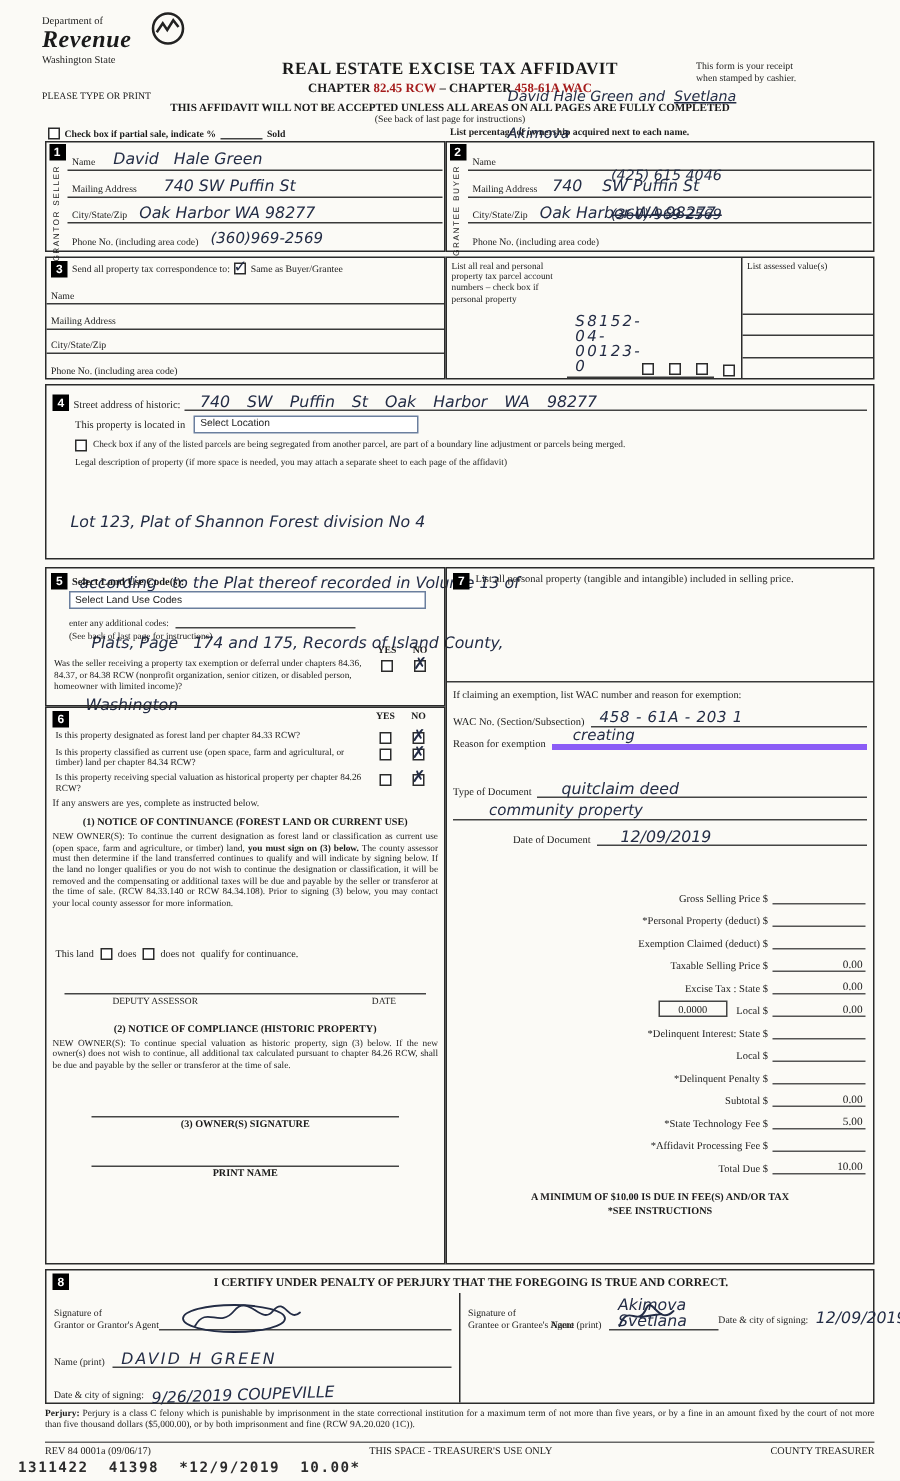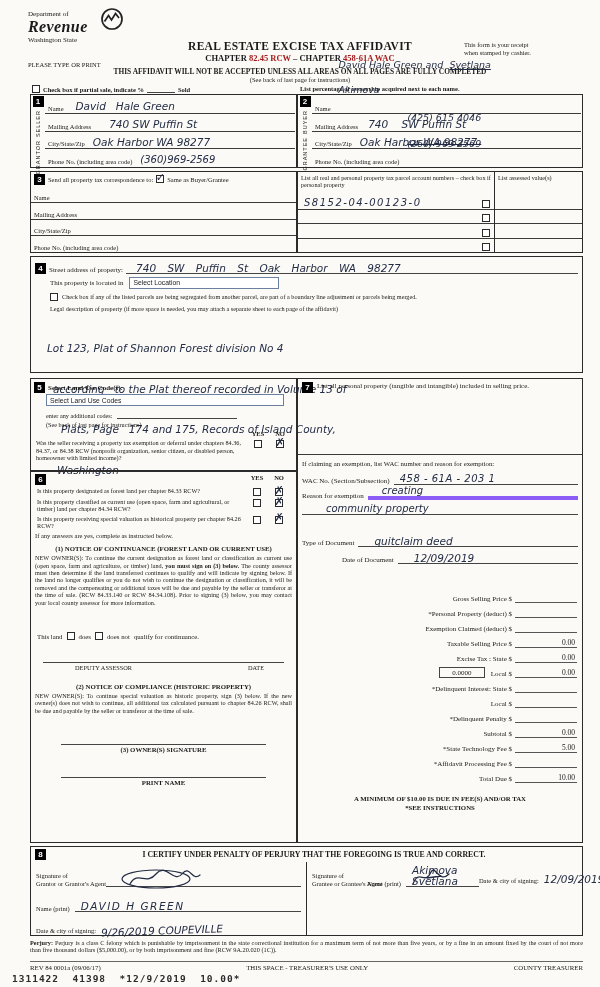--- a/index.html
+++ b/index.html
@@ -150,21 +150,21 @@
       <div class="frow">
           <span class="lbl">City/State/Zip</span>
         </div>
       <div class="frow last">
           <span class="lbl">Phone No. (including area code)</span>
         </div>
     </div>
   </div>
 
   <div class="box abs" style="left:297px;top:171px;width:286px;height:82px;display:flex;">
-    <div style="flex:1;display:flex;flex-direction:column;">
+    <div style="flex:1;display:flex;flex-direction:row;">
       <div class="small" style="padding:2px 3px;height:23px;">List all real and personal property tax parcel account numbers – check box if personal property</div>
       <div class="prow">
         <span class="hw" style="font-size:10px;letter-spacing:1.5px;">S8152-04-00123-0</span>
         <span class="cb"></span>
       </div>
       <div class="prow">
           <span></span>
           <span class="cb"></span>
         </div>
       <div class="prow">
@@ -181,21 +181,21 @@
       <div class="prow"></div>
       <div class="prow"></div>
       <div class="prow"></div>
       <div class="prow last"></div>
     </div>
   </div>
 
   <div class="box abs" style="left:30px;top:256px;width:553px;height:117px;padding:2px 4px;">
     <div style="display:flex;align-items:flex-end;height:15px;gap:3px;">
       <span class="num">4</span>
-      <span class="lbl" style="font-size:7px;">Street address of property:</span>
+      <span class="lbl" style="font-size:7px;">Street address of historic:</span>
       <span class="hw" style="flex:1;border-bottom:1px solid #444;font-size:10.5px;padding-left:10px;word-spacing:8px;">740 SW Puffin St Oak Harbor WA 98277</span>
     </div>
     <div style="display:flex;align-items:center;height:17px;gap:6px;padding-left:15px;">
       <span class="lbl" style="font-size:7px;">This property is located in</span>
       <span class="selectbox" style="width:150px;">Select Location</span>
     </div>
     <div style="display:flex;align-items:center;gap:4px;padding-left:15px;height:11px;">
       <span class="cb"></span>
       <span class="small">Check box if any of the listed parcels are being segregated from another parcel, are part of a boundary line adjustment or parcels being merged.</span>
     </div>
@@ -313,26 +313,26 @@
     <div style="height:62px;border-bottom:1px solid #3a3a3a;"></div>
     <div style="font-size:6.8px;padding:5px 4px 2px;">If claiming an exemption, list WAC number and reason for exemption:</div>
     <div style="display:flex;align-items:flex-end;gap:4px;padding:0 4px;height:16px;">
       <span style="font-size:7px;white-space:nowrap;">WAC No. (Section/Subsection)</span>
       <span class="hw" style="flex:1;border-bottom:1px solid #444;font-size:10px;letter-spacing:0.5px;padding-left:6px;">458 - 61A - 203 1</span>
     </div>
     <div style="display:flex;align-items:flex-end;gap:4px;padding:0 4px;height:15px;">
       <span style="font-size:7px;white-space:nowrap;">Reason for exemption</span>
       <span class="hw" style="flex:1;border-bottom:4px solid #8b5cf6;font-size:10px;padding-left:14px;">creating</span>
     </div>
-    <div style="display:flex;align-items:flex-end;padding:0 4px;height:15px;">
-      <span class="hw" style="flex:1;border-bottom:1px solid #444;font-size:10px;padding-left:24px;">community property</span>
-    </div>
     <div style="display:flex;align-items:flex-end;gap:4px;padding:0 4px;height:24px;margin-top:8px;">
       <span style="font-size:7px;white-space:nowrap;">Type of Document</span>
       <span class="hw" style="flex:1;border-bottom:1px solid #444;font-size:10.5px;padding-left:16px;">quitclaim deed</span>
+    </div>
+    <div style="display:flex;align-items:flex-end;padding:0 4px;height:15px;">
+      <span class="hw" style="flex:1;border-bottom:1px solid #444;font-size:10px;padding-left:24px;">community property</span>
     </div>
     <div style="display:flex;align-items:flex-end;gap:4px;padding:0 4px;height:17px;">
       <span style="font-size:7px;white-space:nowrap;padding-left:40px;">Date of Document</span>
       <span class="hw" style="flex:1;border-bottom:1px solid #444;font-size:10.5px;padding-left:16px;">12/09/2019</span>
     </div>
 
     <div style="margin-top:24px;">
       <div class="feerow">
           <span class="feelbl">Gross Selling Price $</span>
           <span class="feeamt"></span>

